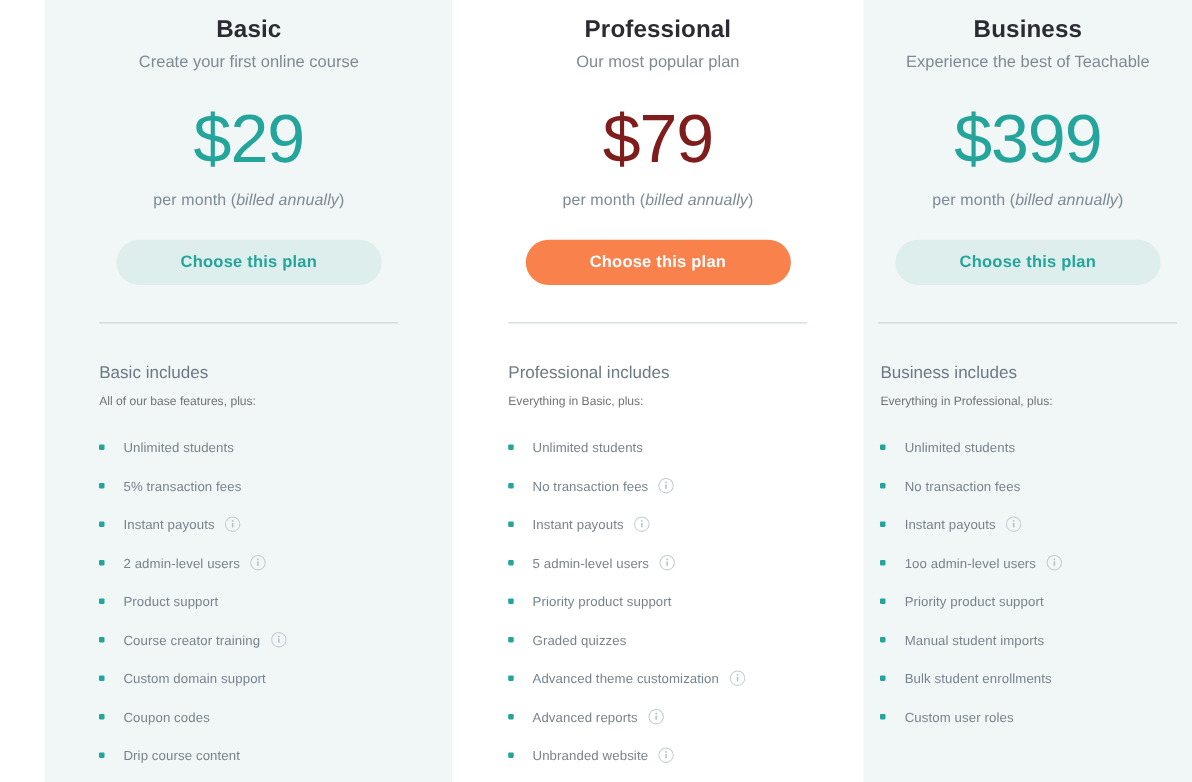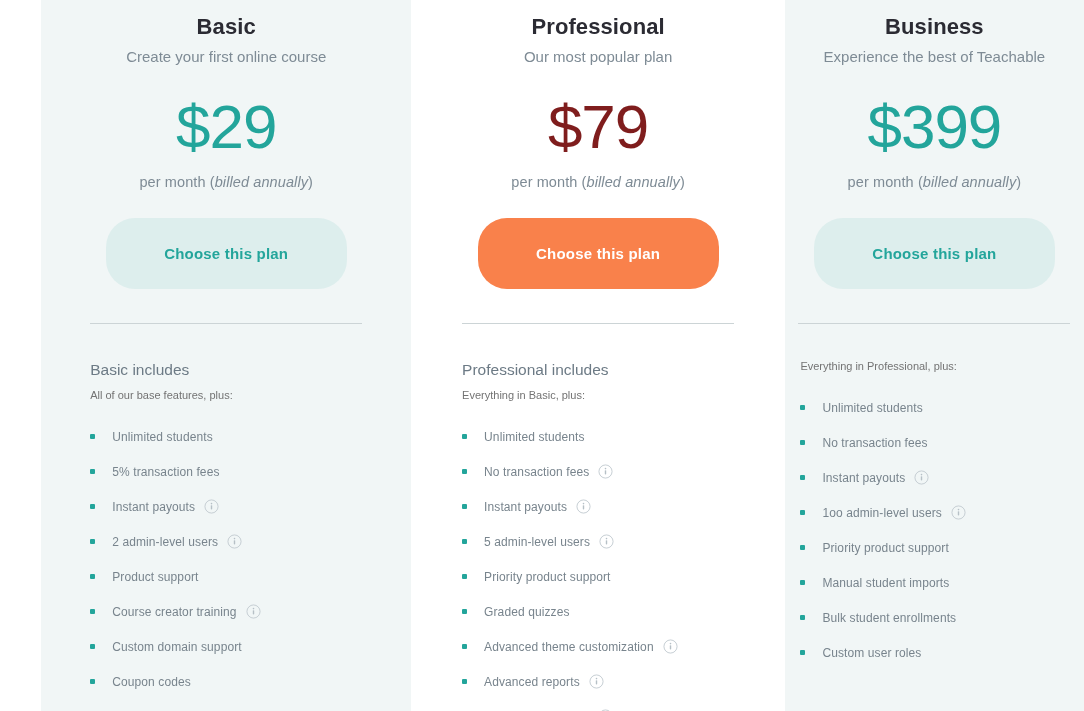--- a/index.html
+++ b/index.html
@@ -97,21 +97,21 @@
     margin-top: 16px;
     letter-spacing: 0.1px;
     white-space: nowrap;
   }
   .price-note em { font-style: italic; }
 
   
   .cta {
     margin-top: 28px;
     width: 241px;
-    height: 71px;
+    height: 41px;
     border: none;
     border-radius: 29px;
     font-family: "Liberation Sans", sans-serif;
     font-size: 15px;
     font-weight: 700;
     letter-spacing: 0.2px;
     cursor: pointer;
     display: flex;
     align-items: center;
     justify-content: center;
@@ -365,20 +365,21 @@
     </div>
     <div class="plan-card business side">
       <div class="card-inner">
         <div class="plan-name">Business</div>
         <div class="plan-tagline">Experience the best of Teachable</div>
         <div class="price teal">$399</div>
         <div class="price-note"><span>per month (</span><em>billed annually</em><span>)</span></div>
         <button class="cta ghost">Choose this plan</button>
         <div class="divider"></div>
         <div class="features">
+          <div class="includes-title">Business includes</div>
           <div class="includes-sub">Everything in Professional, plus:</div>
           <ul class="feature-list">
             <li class="feature-item">
               <span class="bullet"></span>
               <span class="feature-label">Unlimited students</span>
             </li>
             <li class="feature-item">
               <span class="bullet"></span>
               <span class="feature-label">No transaction fees</span>
             </li>

